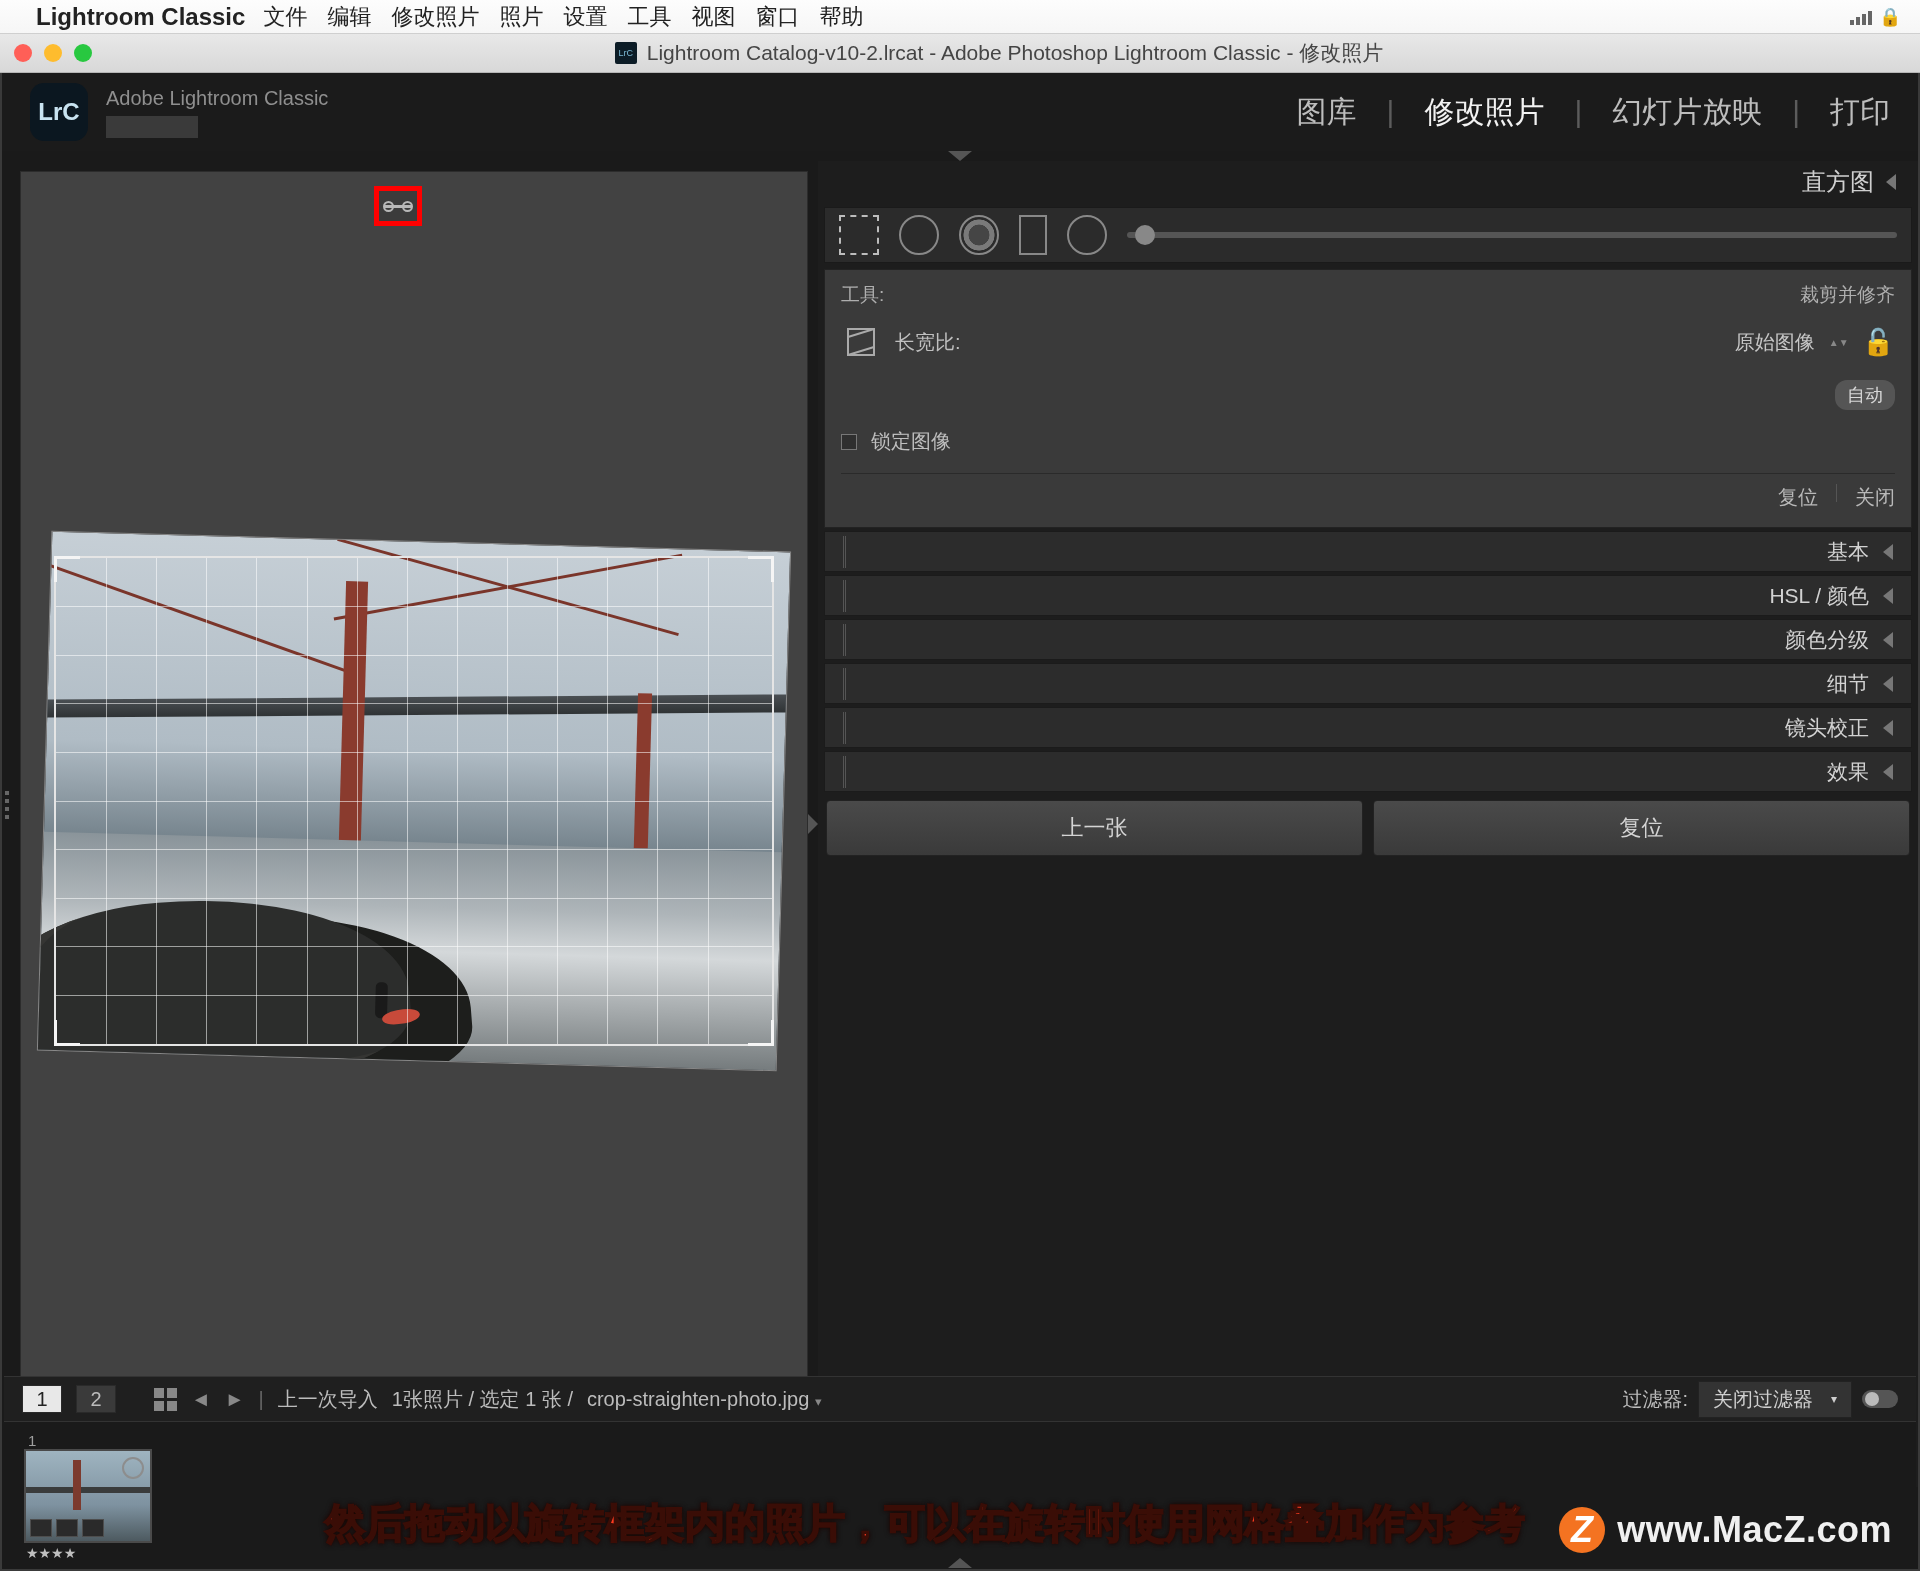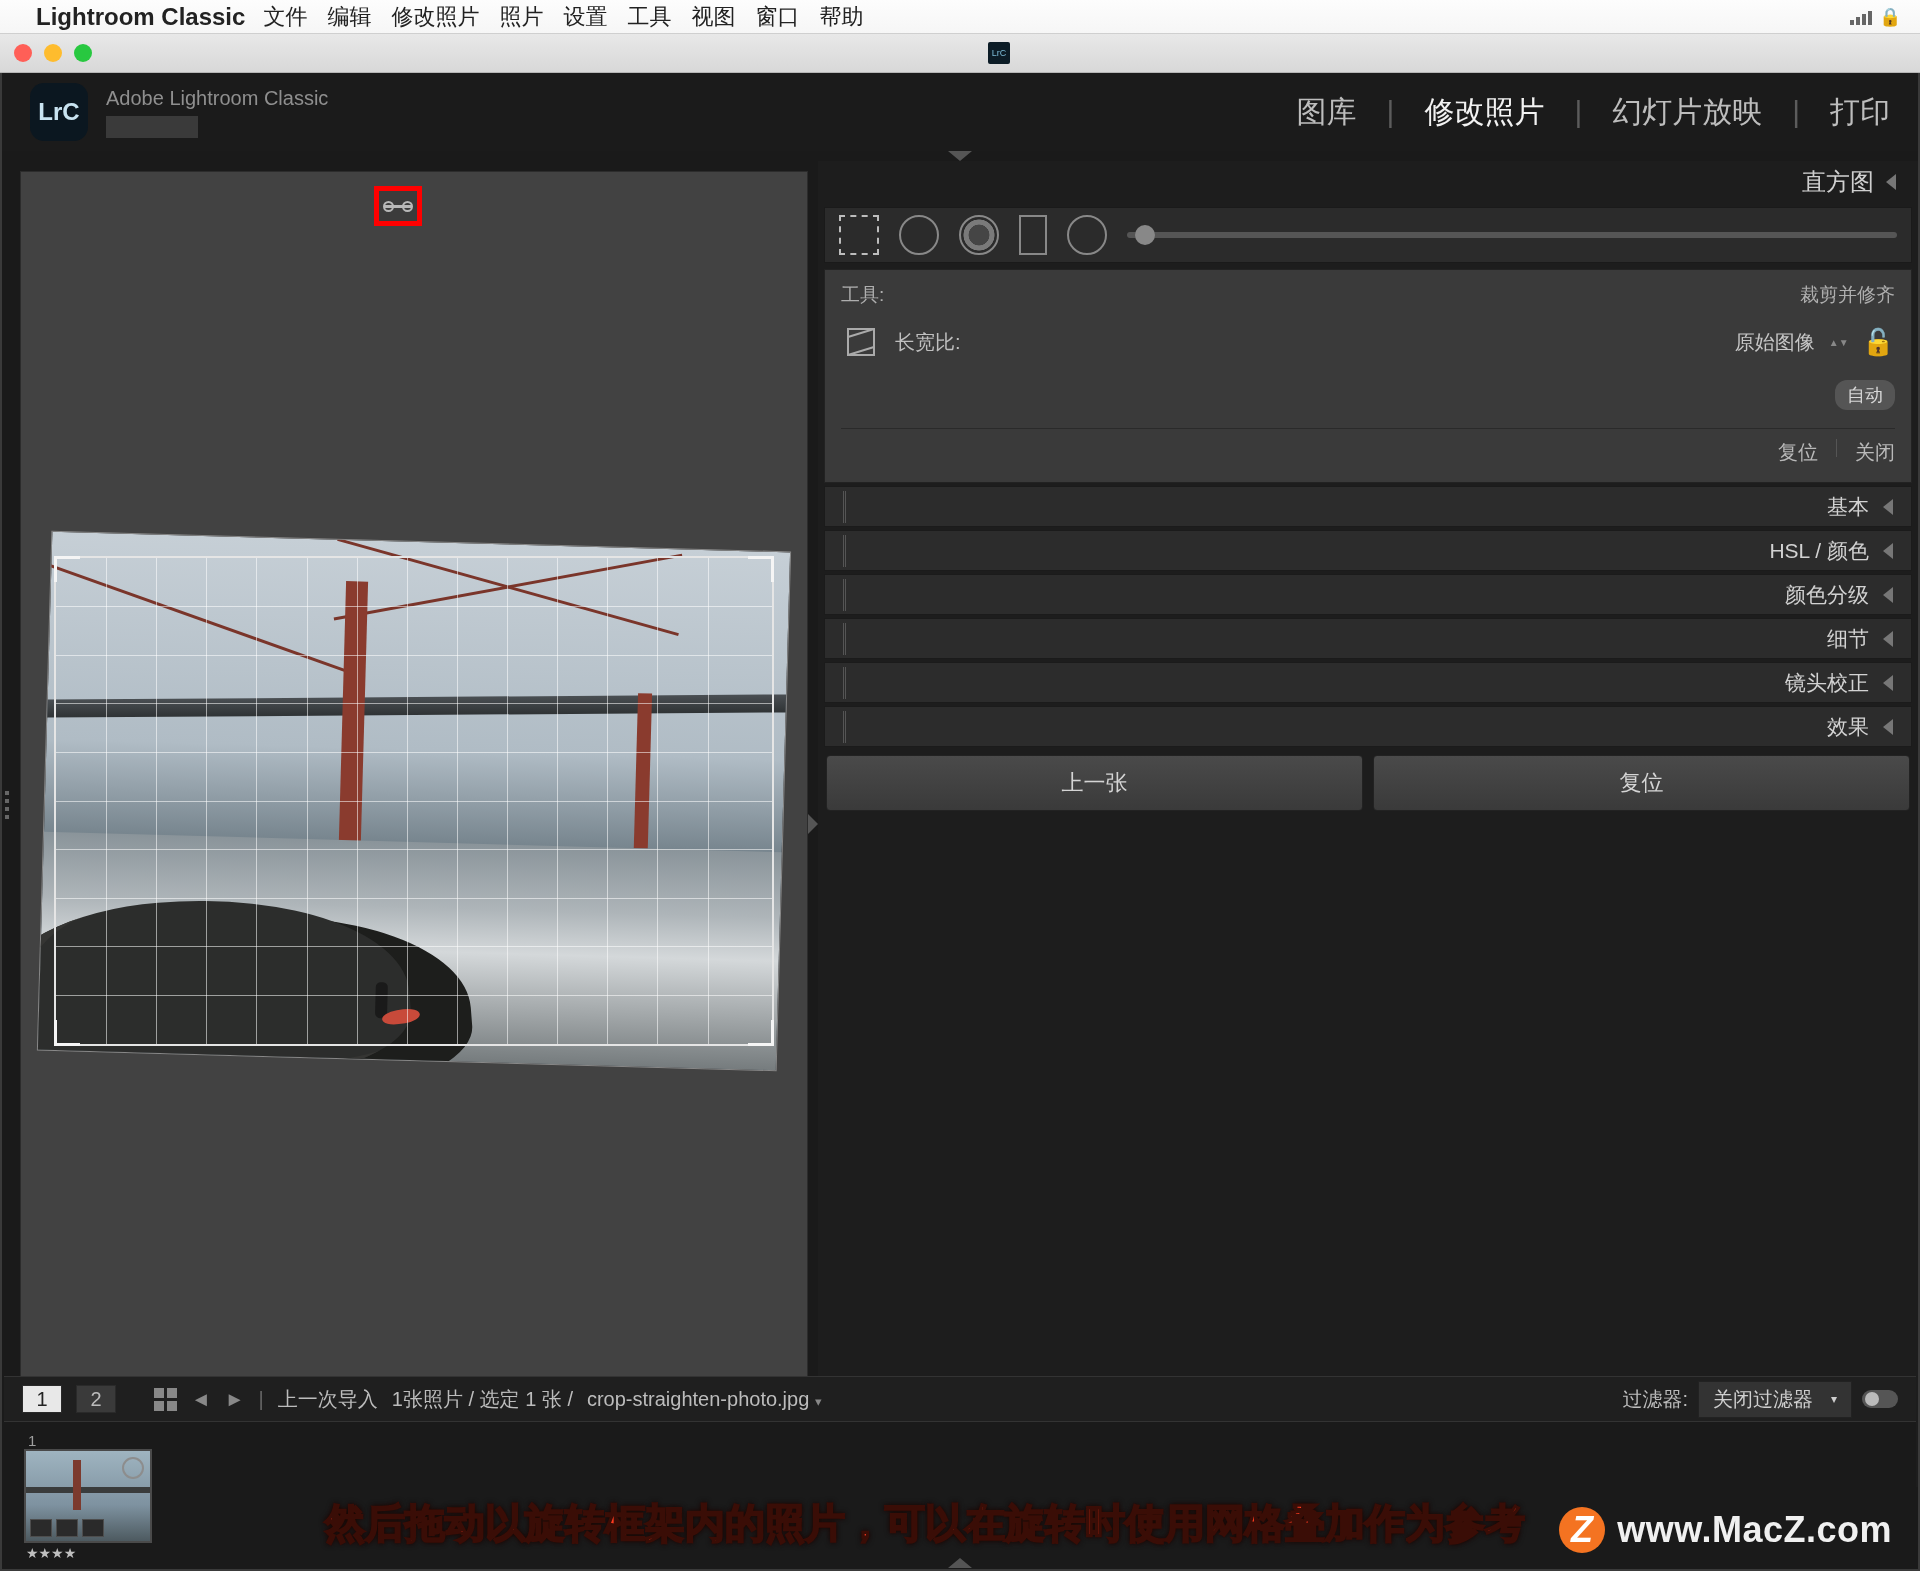--- a/index.html
+++ b/index.html
@@ -187,20 +187,21 @@
 </div>
 
 <div class="title-bar">
   <div class="traffic">
     <div class="dot red"></div>
     <div class="dot yel"></div>
     <div class="dot grn"></div>
   </div>
   <div class="title-center">
     <span class="lrc-badge">LrC</span>
+    <span>Lightroom Catalog-v10-2.lrcat - Adobe Photoshop Lightroom Classic - 修改照片</span>
   </div>
 </div>
 
 <div class="app">
 
   <div class="lr-top">
     <div class="lrc-logo">LrC</div>
     <div class="brand">
       <div>Adobe Lightroom Classic</div>
       <div class="strip"></div>
@@ -320,20 +321,24 @@
             </div>
             <span>长宽比:</span>
             <div class="spacer"></div>
             <span class="orig"><span>原始图像</span></span>
             <span class="updown">▲▼</span>
             <span class="lock">🔓</span>
           </div>
           <div class="row" style="justify-content:flex-end;">
             <span class="auto-pill">自动</span>
           </div>
+          <div class="row">
+            <div class="chk"></div>
+            <span>锁定图像</span>
+          </div>
           <div class="reset-row">
             <span>复位</span>
             <span class="sep-v"></span>
             <span>关闭</span>
           </div>
         </div>
 
         <div class="accordion">
             <span class="handle"></span>
             <span>基本</span>

